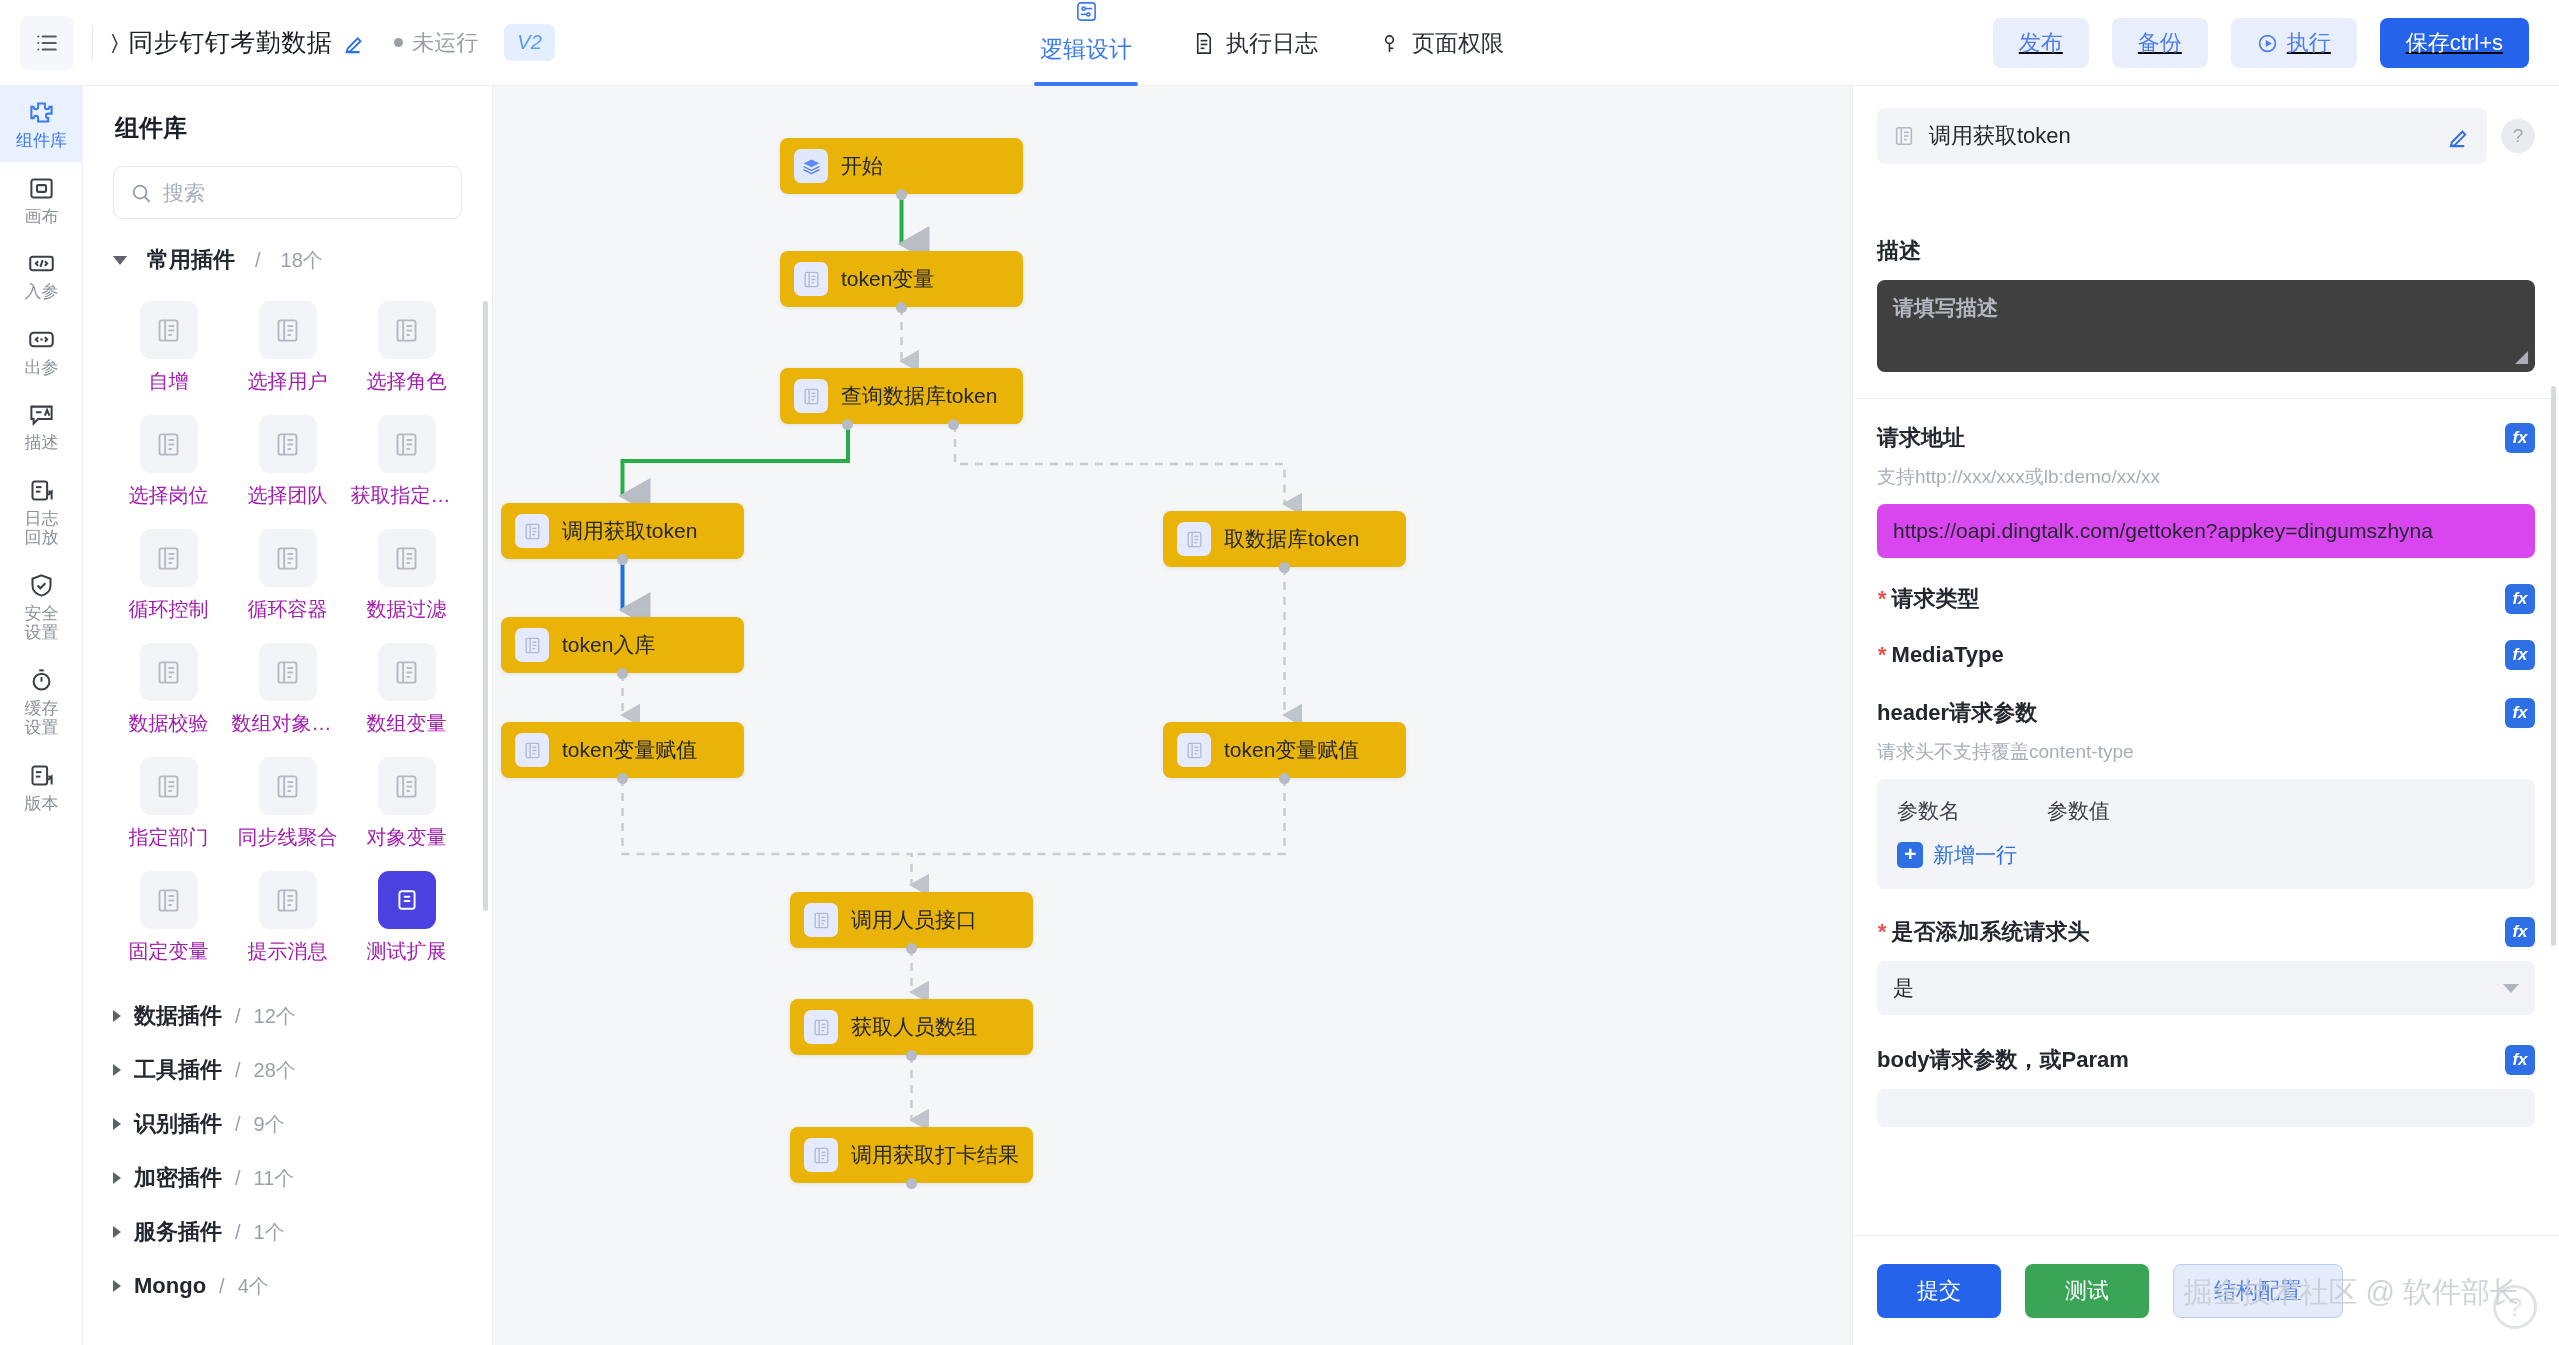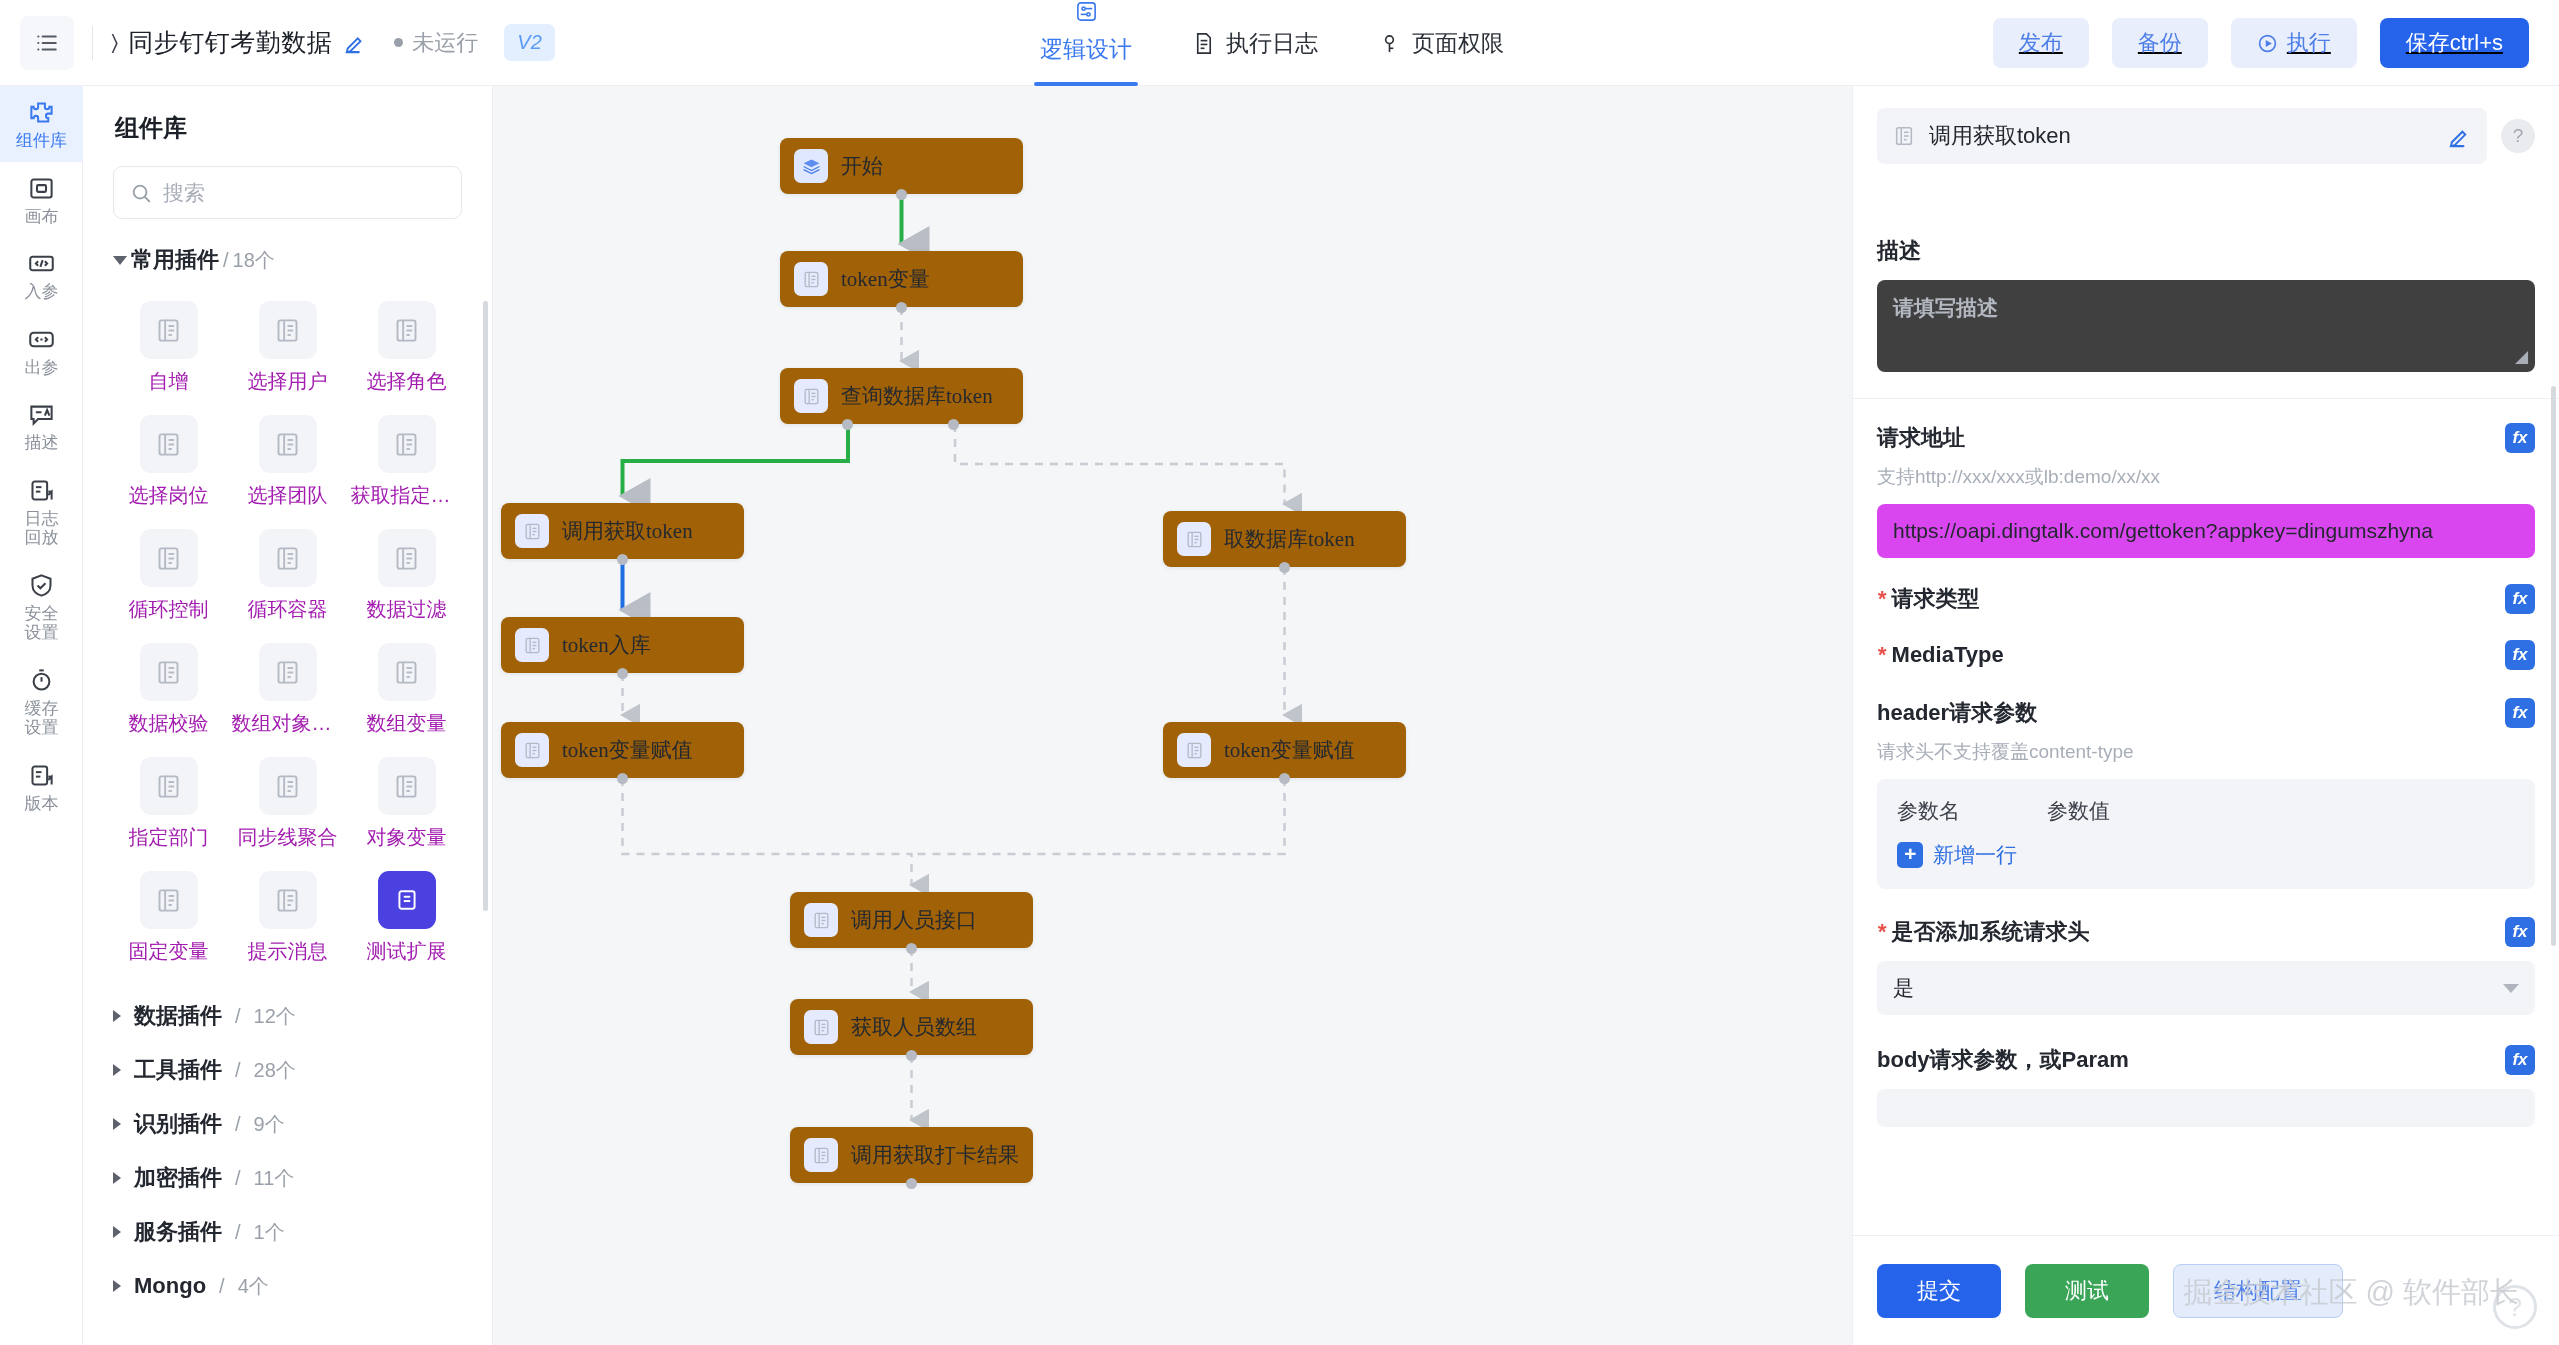--- a/index.html
+++ b/index.html
@@ -76,21 +76,21 @@
     display: flex; align-items: center; padding: 0 16px; gap: 11px;
   }
   .search-box svg { width: 22px; height: 22px; flex: none; }
   .search-box input {
     border: none; outline: none; font-size: 21px; color: #2c3038; width: 100%;
     font-family: inherit; background: transparent;
   }
   .search-box input::placeholder { color: #a8aeb8; }
 
   .group-head {
-    display: flex; align-items: center; gap: 4px; margin: 26px 0 0 30px; cursor: pointer; text-align: center;
+    display: flex; align-items: center; gap: 20px; margin: 26px 0 0 30px; cursor: pointer; text-align: center;
   }
   .caret { width: 0; height: 0; border-left: 8px solid #5c616b; border-top: 6px solid transparent; border-bottom: 6px solid transparent; }
   .caret.open { border-left: 7px solid transparent; border-right: 7px solid transparent; border-top: 9px solid #5c616b; border-bottom: none; }
   .group-name { font-size: 22px; font-weight: bold; color: #23272f; }
   .group-count { font-size: 20px; color: #9aa0a9; }
 
   .grid { display: grid; grid-template-columns: repeat(3, 1fr); margin: 12px 26px 0 26px; }
   .gitem { display: flex; flex-direction: column; align-items: center; padding: 14px 0 6px; cursor: pointer; }
   .gicon {
     width: 58px; height: 58px; border-radius: 11px; background: #f2f4f7;
@@ -109,23 +109,23 @@
     position: absolute; right: 4px; top: 215px; width: 5px; height: 610px;
     background: #d6d9de; border-radius: 3px;
   }
 
   
   .canvas {
     position: absolute; left: 493px; top: 86px; width: 1359px; height: 1259px;
     background: #f4f6f8; overflow: hidden;
   }
   .node {
-    position: absolute; height: 56px; background: #a16207; border-radius: 8px;
+    position: absolute; height: 56px; background: #eab308; border-radius: 8px;
     display: flex; align-items: center; padding: 0 24px 0 14px; gap: 13px;
-    box-shadow: 0 1px 4px rgba(24,40,70,.09); cursor: pointer; white-space: nowrap; font-family: Liberation Serif, serif;
+    box-shadow: 0 1px 4px rgba(24,40,70,.09); cursor: pointer; white-space: nowrap;
   }
   .nicon {
     width: 34px; height: 34px; border-radius: 7px; background: #e5eaff;
     display: flex; align-items: center; justify-content: center; flex: none;
   }
   .nicon svg { width: 19px; height: 19px; }
   .nicon.start { background: #dfe8ff; }
   .nlabel { font-size: 21px; color: #24282f; }
   .port { position: absolute; width: 11px; height: 11px; border-radius: 50%; background: #b6bbc3; }
 

